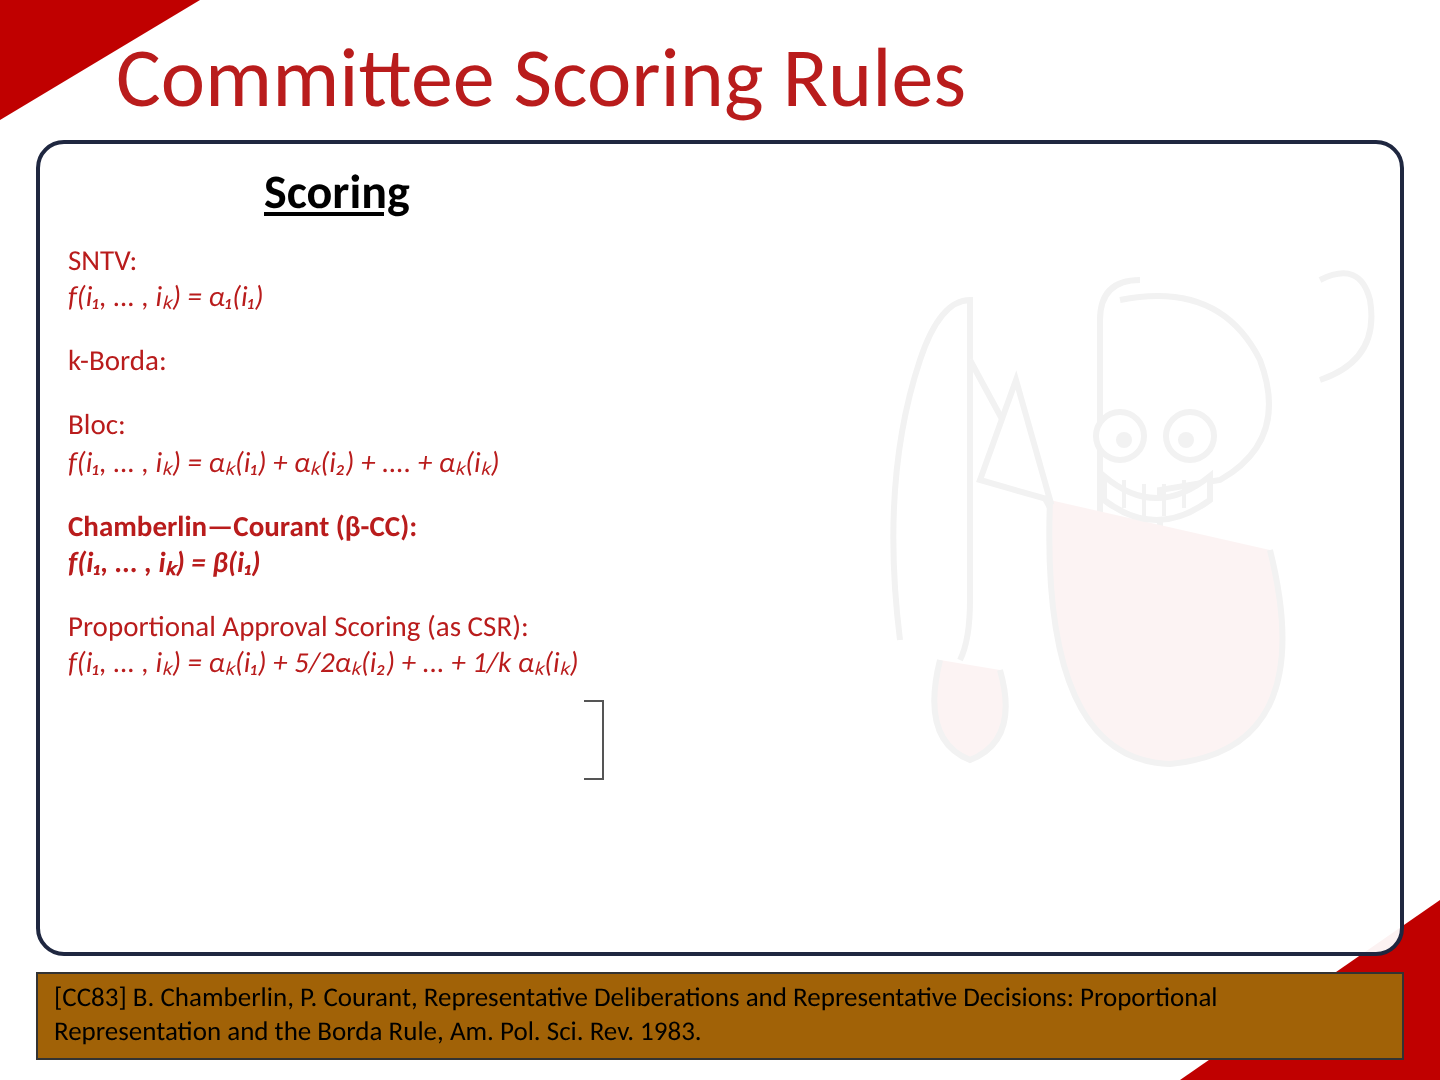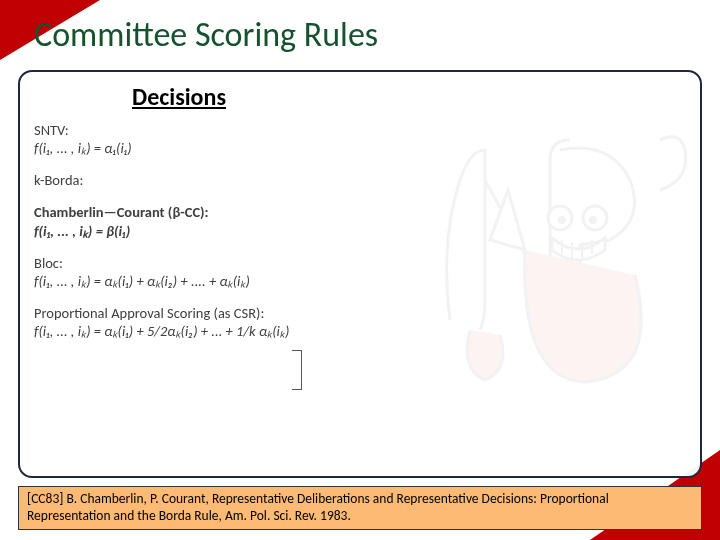--- a/index.html
+++ b/index.html
@@ -21,23 +21,23 @@
   .corner-br {
     position: absolute;
     bottom: 0; right: 0;
     width: 0; height: 0;
     border-bottom: 90px solid #c00000;
     border-left: 130px solid transparent;
   }
   .title {
     position: absolute;
     top: 14px;
-    left: 34px;
-    font-size: 34px;
-    color: #14532d;
+    left: 58px;
+    font-size: 42px;
+    color: #b91c1c;
     font-weight: 400;
   }
   .panel {
     position: absolute;
     top: 70px;
     left: 18px;
     width: 684px;
     height: 408px;
     border: 2px solid #1f2740;
     border-radius: 14px;
@@ -49,42 +49,42 @@
     font-size: 24px;
     font-weight: 700;
     text-decoration: underline;
     margin-left: 98px;
     margin-bottom: 10px;
   }
   .rule {
     font-size: 14.5px;
     line-height: 1.25;
     margin-bottom: 14px;
-    color: #404040;
+    color: #b91c1c;
   }
   .rule-bold .name { font-weight: 700; }
   .rule-bold .formula { font-weight: 700; }
   .rule .name { display: block; }
   .rule .formula { display: block; font-style: italic; }
   .bracket {
     position: absolute;
     left: 272px;
     top: 278px;
     width: 10px;
     height: 40px;
     border-top: 1.5px solid #555;
     border-bottom: 1.5px solid #555;
     border-right: 1.5px solid #555;
   }
   .citation {
     position: absolute;
     left: 18px;
     bottom: 10px;
     width: 684px;
-    background: #fdba74;
+    background: #a16207;
     border: 1.5px solid #333;
     font-size: 13.5px;
     line-height: 1.25;
     padding: 4px 8px;
     z-index: 6;
   }
   .mascot {
     position: absolute;
     right: 30px;
     top: 120px;
@@ -114,39 +114,39 @@
   <circle cx="130" cy="98" r="12" fill="#fff" stroke="#000" stroke-width="3"></circle>
   <circle cx="132" cy="100" r="4" fill="#000"></circle>
   <circle cx="165" cy="98" r="12" fill="#fff" stroke="#000" stroke-width="3"></circle>
   <circle cx="163" cy="100" r="4" fill="#000"></circle>
   <path d="M122 118 Q148 140 175 118 L175 130 Q148 150 122 130 Z" fill="#fff" stroke="#000" stroke-width="3"></path>
   <path d="M132 120 L132 134 M142 122 L142 138 M152 122 L152 138 M162 120 L162 134" stroke="#000" stroke-width="2"></path>
   <path d="M78 70 L95 130 L60 120 Z" fill="#fff" stroke="#000" stroke-width="3"></path>
 </svg>
 
 <div class="panel">
-  <div class="examples-header">Decisions</div>
+  <div class="examples-header">Scoring</div>
 
   <div class="rule">
     <span class="name">SNTV:</span>
     <span class="formula">f(i₁, ... , iₖ) = α₁(i₁)</span>
   </div>
 
   <div class="rule">
     <span class="name">k-Borda:</span>
   </div>
 
+  <div class="rule">
+    <span class="name">Bloc:</span>
+    <span class="formula">f(i₁, ... , iₖ) = αₖ(i₁) + αₖ(i₂) + .... + αₖ(iₖ)</span>
+  </div>
+
   <div class="rule rule-bold">
     <span class="name">Chamberlin—Courant (β-CC):</span>
     <span class="formula">f(i₁, ... , iₖ) = β(i₁)</span>
-  </div>
-
-  <div class="rule">
-    <span class="name">Bloc:</span>
-    <span class="formula">f(i₁, ... , iₖ) = αₖ(i₁) + αₖ(i₂) + .... + αₖ(iₖ)</span>
   </div>
   <div class="bracket"></div>
 
   <div class="rule">
     <span class="name">Proportional Approval Scoring (as CSR):</span>
     <span class="formula">f(i₁, ... , iₖ) = αₖ(i₁) + 5/2αₖ(i₂) + ... + 1/k αₖ(iₖ)</span>
   </div>
 </div>
 
 <div class="citation">[CC83] B. Chamberlin, P. Courant, Representative Deliberations and Representative Decisions: Proportional Representation and the Borda Rule, Am. Pol. Sci. Rev. 1983.</div>

